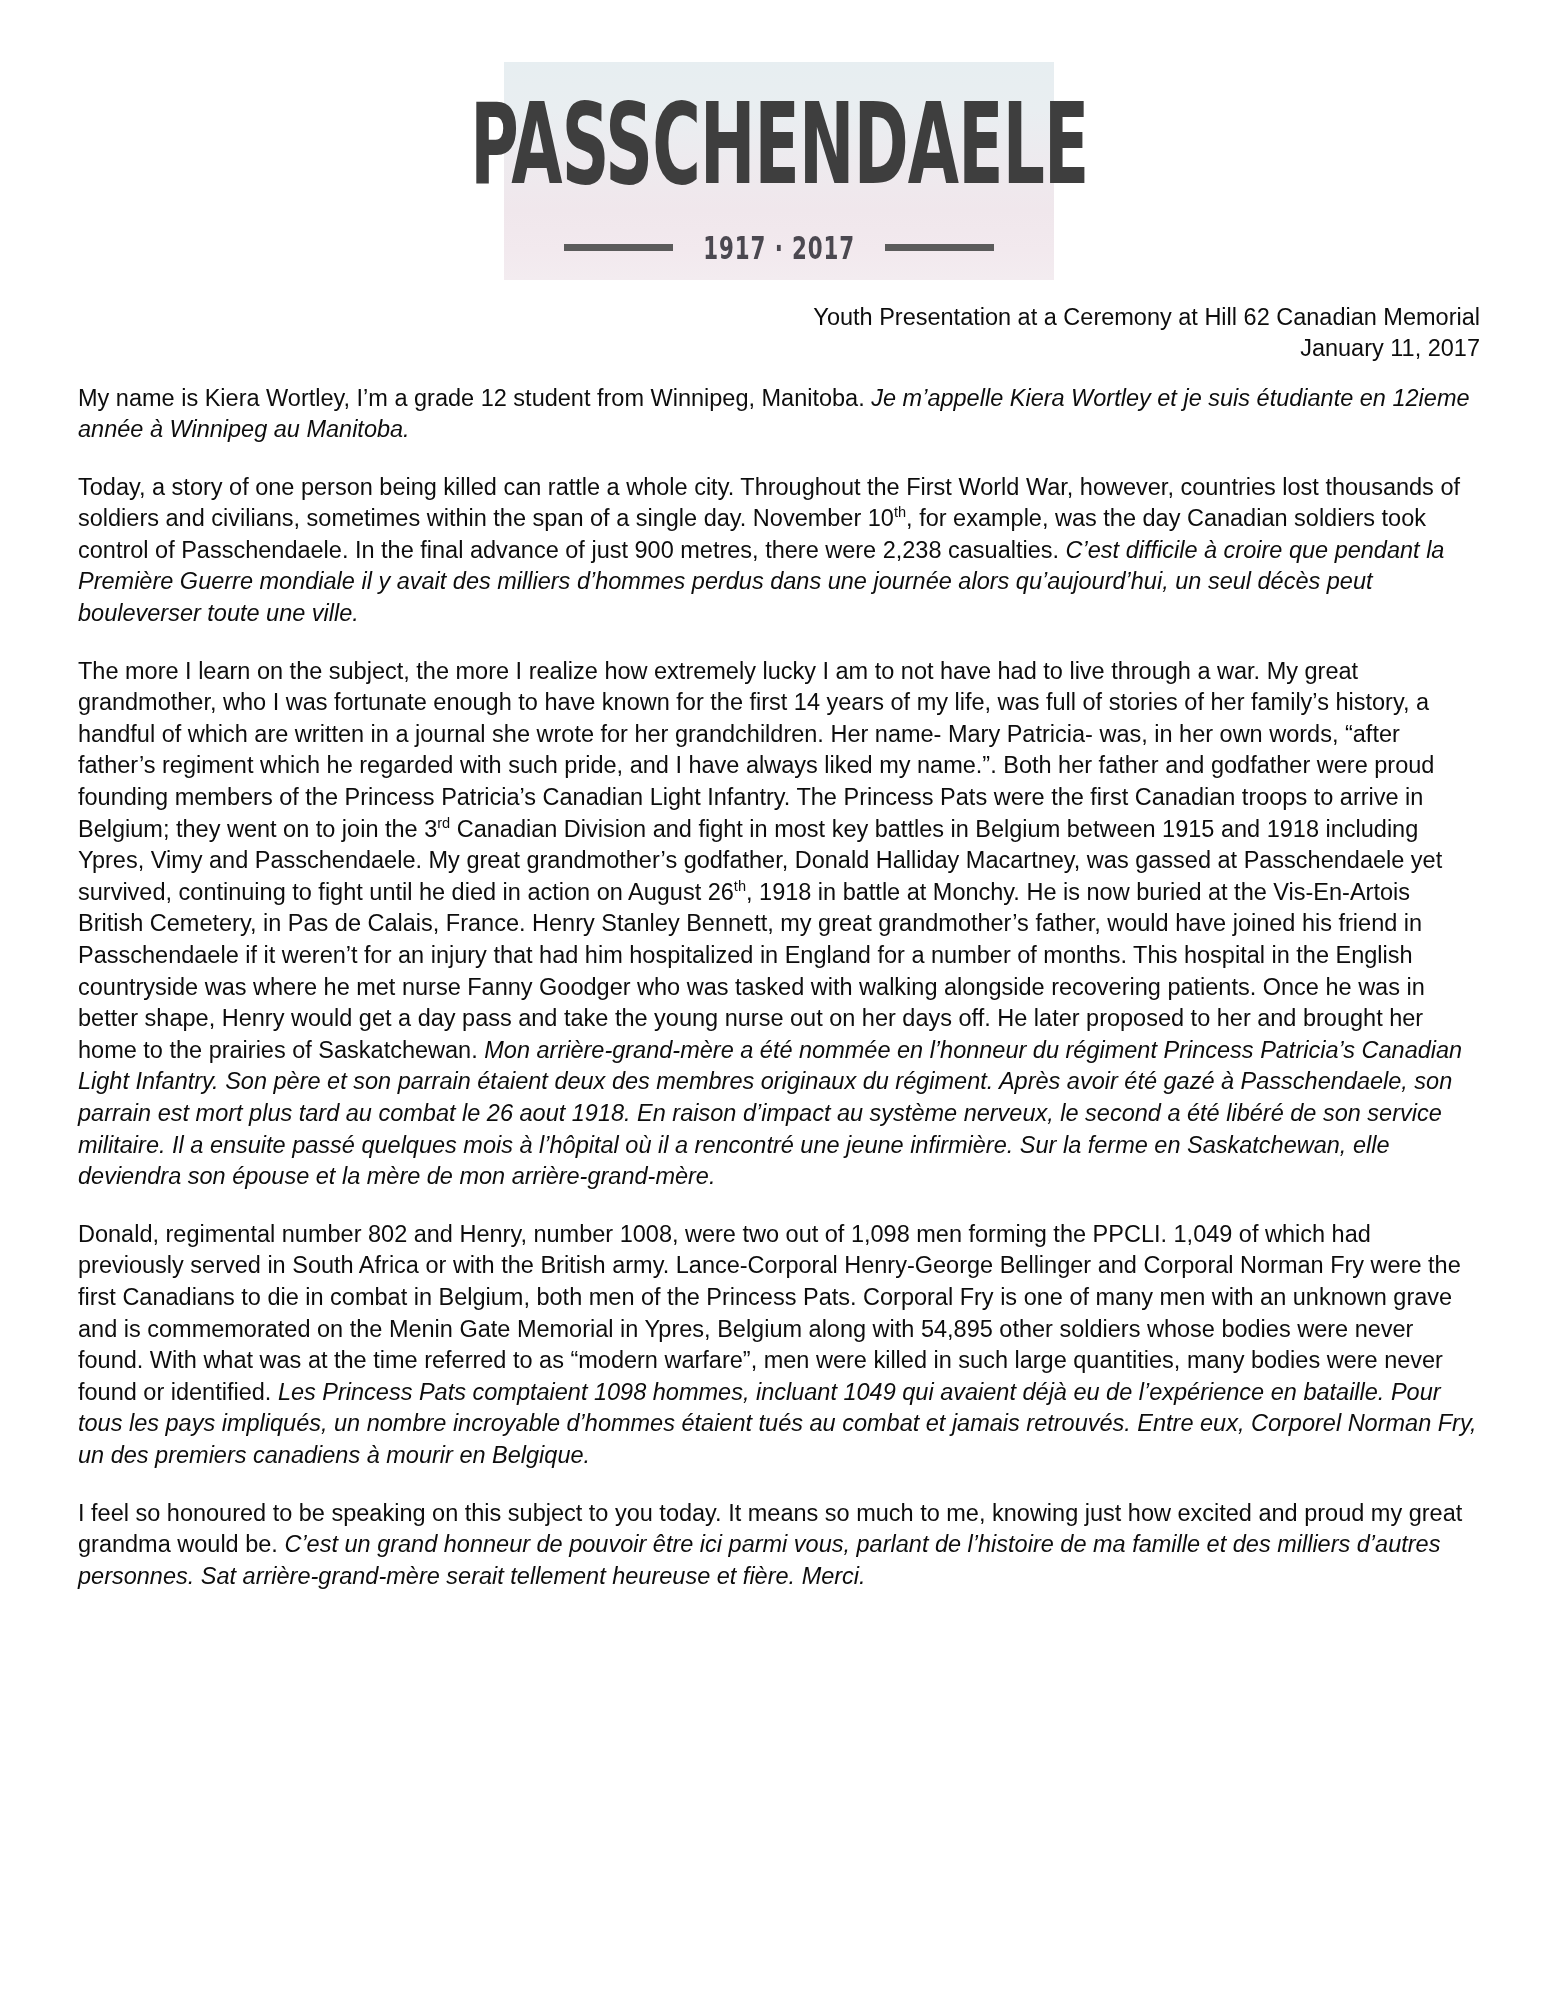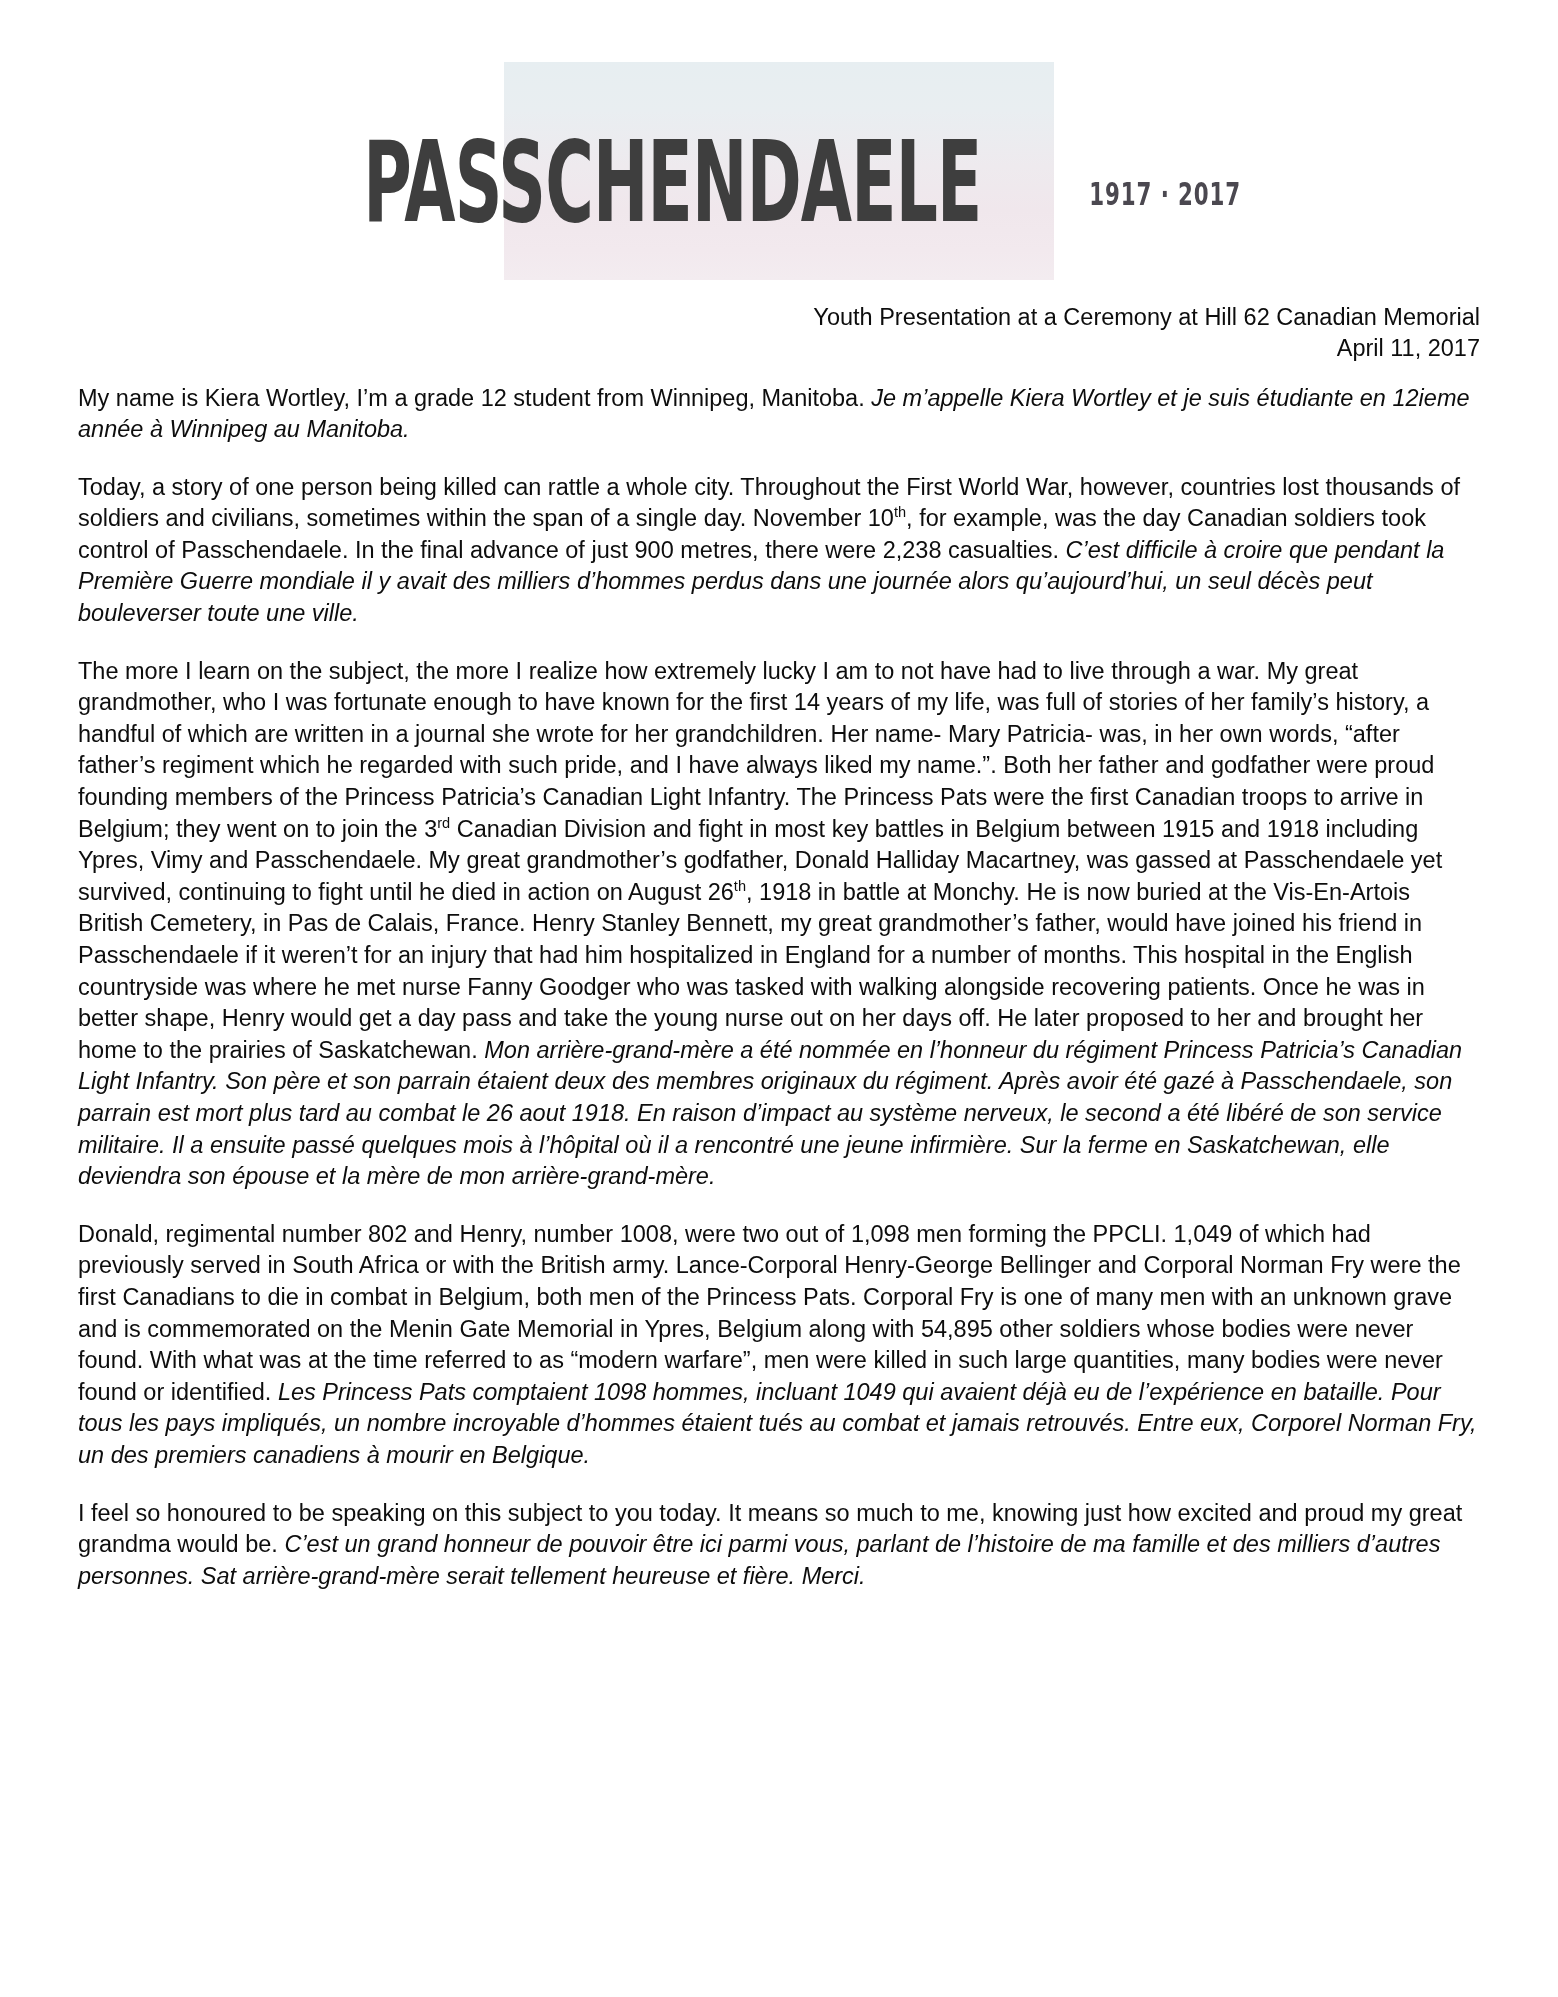--- a/index.html
+++ b/index.html
@@ -34,21 +34,21 @@
     width: 550px;
     height: 218px;
     background: linear-gradient(to bottom,
         #e7eef1 0%,
         #e9eef1 22%,
         #eeeaee 48%,
         #f0e7ec 68%,
         #f2e9ee 86%,
         #f3ecf0 100%);
     display: flex;
-    flex-direction: row;
+    flex-direction: column;
     align-items: center;
     justify-content: center;
     position: relative;
   }
   .logo-title {
     font-family: "Liberation Sans Narrow", "DejaVu Sans Condensed", "Liberation Sans", sans-serif;
     font-weight: 700;
     font-size: 92px;
     line-height: 0.92;
     letter-spacing: -1px;
@@ -124,21 +124,21 @@
       <div class="logo-years-row">
         <div class="logo-rule"></div>
         <div class="logo-years">1917 · 2017</div>
         <div class="logo-rule"></div>
       </div>
     </div>
   </div>
 
   <div class="doc-heading">
     <span class="hl">Youth Presentation at a Ceremony at Hill 62 Canadian Memorial</span>
-    <span class="hl">April 11, 2017</span>
+    <span class="hl">January 11, 2017</span>
   </div>
 
   <div class="body-text">
 
     <p><span>My name is Kiera Wortley, I’m a grade 12 student from Winnipeg, Manitoba. </span><span class="fr">Je m’appelle Kiera Wortley et je suis étudiante en 12ieme année à Winnipeg au Manitoba.</span></p>
 
     <p><span>Today, a story of one person being killed can rattle a whole city. Throughout the First World War, however, countries lost thousands of soldiers and civilians, sometimes within the span of a single day.  November 10</span><sup>th</sup><span>, for example, was the day Canadian soldiers took control of Passchendaele. In the final advance of just 900 metres, there were 2,238 casualties. </span><span class="fr">C’est difficile à croire que pendant la Première Guerre mondiale il y avait des  milliers d’hommes perdus dans une journée alors qu’aujourd’hui, un seul décès peut bouleverser toute une ville.</span></p>
 
     <p><span>The more I learn on the subject, the more I realize how extremely lucky I am to not have had to live through a war. My great grandmother, who I was fortunate enough to have known for the first 14 years of my life, was full of stories of her family’s history, a handful of which are written in a journal she wrote for her grandchildren. Her name- Mary Patricia- was, in her own words, “after father’s regiment which he regarded with such pride, and I have always liked my name.”. Both her father and godfather were proud founding members of the Princess Patricia’s Canadian Light Infantry. The Princess Pats were the first Canadian troops to arrive in Belgium; they went on to join the 3</span><sup>rd</sup><span> Canadian Division and fight in most key battles in Belgium between 1915 and 1918 including Ypres, Vimy and Passchendaele. My great grandmother’s godfather, Donald Halliday Macartney, was gassed at Passchendaele yet survived, continuing to fight until he died in action on August 26</span><sup>th</sup><span>, 1918 in battle at Monchy. He is now buried at the Vis-En-Artois British Cemetery, in Pas de Calais, France. Henry Stanley Bennett, my great grandmother’s father, would have joined his friend in Passchendaele if it weren’t for an injury that had him hospitalized in England for a number of months. This hospital in the English countryside was where he met nurse Fanny Goodger who was tasked with walking alongside recovering patients. Once he was in better shape, Henry would get a day pass and take the young nurse out on her days off. He later proposed to her and brought her home to the prairies of Saskatchewan. </span><span class="fr">Mon arrière-grand-mère a été nommée en l’honneur du régiment Princess Patricia’s Canadian Light Infantry. Son père et son parrain étaient deux des membres originaux du régiment. Après avoir été gazé à Passchendaele, son parrain est mort plus tard au combat le 26 aout 1918. En raison d’impact au système nerveux, le second a été libéré de son service militaire. Il a ensuite passé quelques mois à l’hôpital où il a rencontré une jeune infirmière. Sur la ferme en Saskatchewan, elle deviendra son épouse et la mère de mon arrière-grand-mère.</span></p>
 

